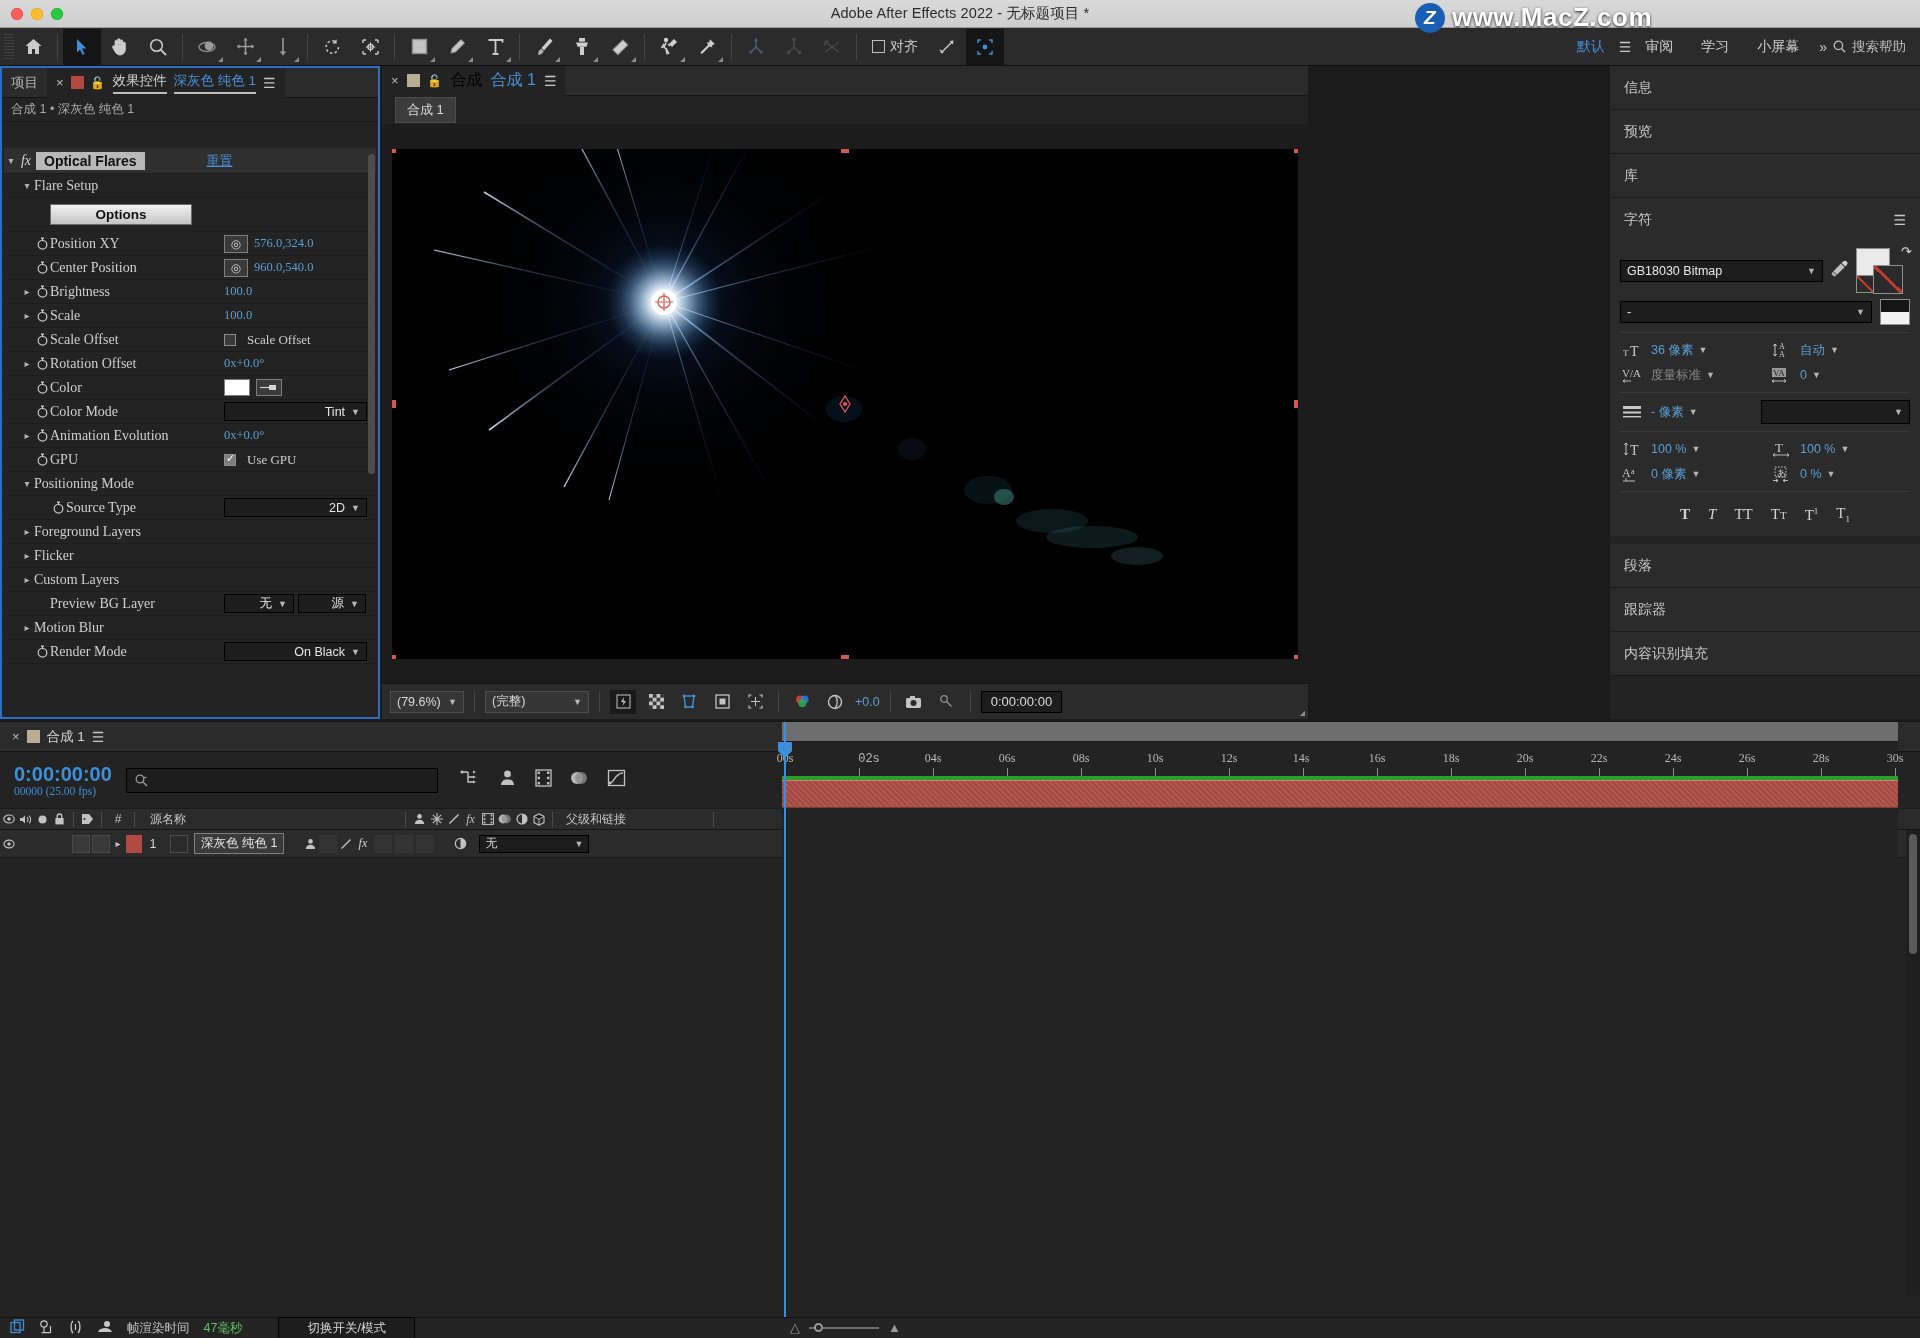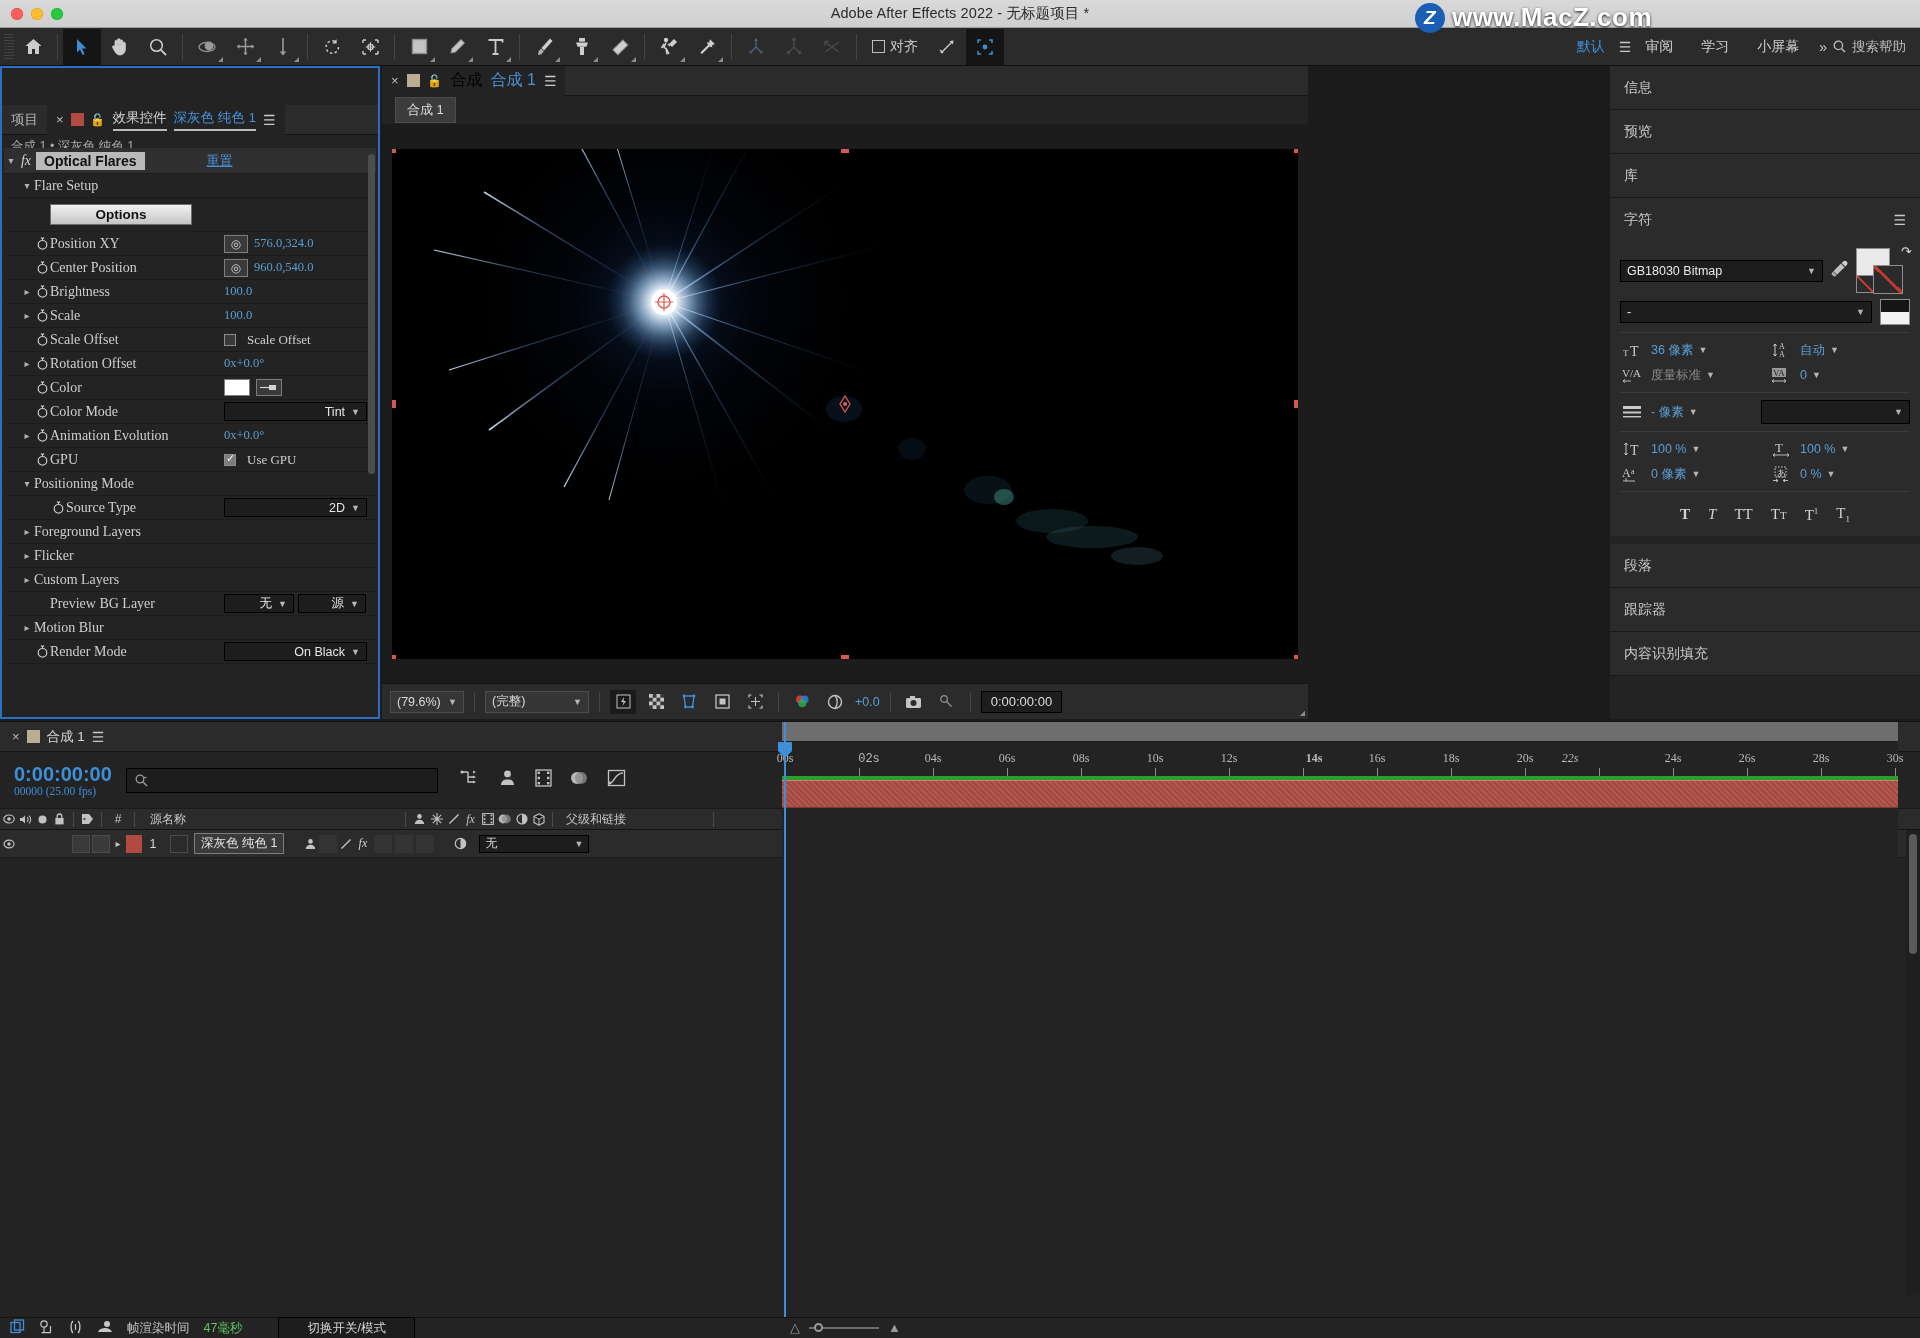--- a/index.html
+++ b/index.html
@@ -60,21 +60,21 @@
   .wm .z { width:30px;height:30px;border-radius:50%; background:#1a5fb4;
     color:#fff; font-weight:bold; font-size:19px; display:flex;align-items:center;justify-content:center;
     font-style:italic; }
   .wm .t { color:#fff; font-size:26px; font-weight:bold; letter-spacing:.5px;
      text-shadow:0 1px 3px rgba(0,0,0,.9); }
 
   
   .panel { position:absolute; background:#232323; }
   .ptabbar {
     height:30px; background:#2b2b2b; display:flex; align-items:center;
-    border-bottom:1px solid #141414; font-size:13.5px; color:#d2d2d2;margin-top:37px;
+    border-bottom:1px solid #141414; font-size:13.5px; color:#d2d2d2;
   }
   .ptab { display:flex; align-items:center; gap:6px; padding:0 9px; height:30px; }
   .ptab.active { background:#232323; }
   .closeX { color:#bdbdbd; font-size:13px; }
   .chip { width:13px;height:13px; background:#b24a44; }
   .chip.tan { background:#b9ad93; }
   .hamb { color:#c8c8c8; font-size:14px; }
 
   
   #fxpanel { left:0; top:66px; width:380px; height:653px; border:2px solid #2a6fc4; }
@@ -1304,29 +1304,29 @@
             <div class="ticklabel" style="left: 151px;">04s</div>
             <div class="tick" style="left: 151px;"></div>
             <div class="ticklabel" style="left: 225px;">06s</div>
             <div class="tick" style="left: 225px;"></div>
             <div class="ticklabel" style="left: 299px;">08s</div>
             <div class="tick" style="left: 299px;"></div>
             <div class="ticklabel" style="left: 373px;">10s</div>
             <div class="tick" style="left: 373px;"></div>
             <div class="ticklabel" style="left: 447px;">12s</div>
             <div class="tick" style="left: 447px;"></div>
-            <div class="ticklabel" style="left: 532px; font-weight: bold;">14s</div>
+            <div class="ticklabel" style="left: 519px;">14s</div>
             <div class="tick" style="left: 521px;"></div>
             <div class="ticklabel" style="left: 595px;">16s</div>
             <div class="tick" style="left: 595px;"></div>
             <div class="ticklabel" style="left: 669px;">18s</div>
             <div class="tick" style="left: 669px;"></div>
             <div class="ticklabel" style="left: 743px;">20s</div>
             <div class="tick" style="left: 743px;"></div>
-            <div class="ticklabel" style="left: 788px; font-style: italic;">22s</div>
+            <div class="ticklabel" style="left: 817px;">22s</div>
             <div class="tick" style="left: 817px;"></div>
             <div class="ticklabel" style="left: 891px;">24s</div>
             <div class="tick" style="left: 891px;"></div>
             <div class="ticklabel" style="left: 965px;">26s</div>
             <div class="tick" style="left: 965px;"></div>
             <div class="ticklabel" style="left: 1039px;">28s</div>
             <div class="tick" style="left: 1039px;"></div>
             <div class="ticklabel" style="left: 1113px;">30s</div>
             <div class="tick" style="left: 1113px;"></div>
           </div>

